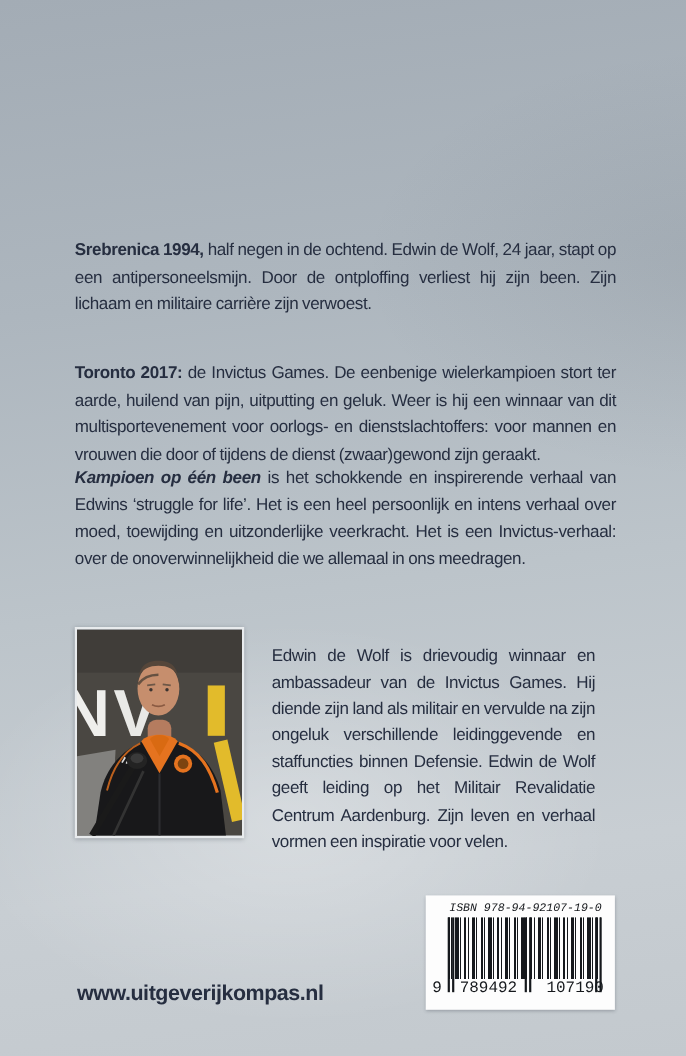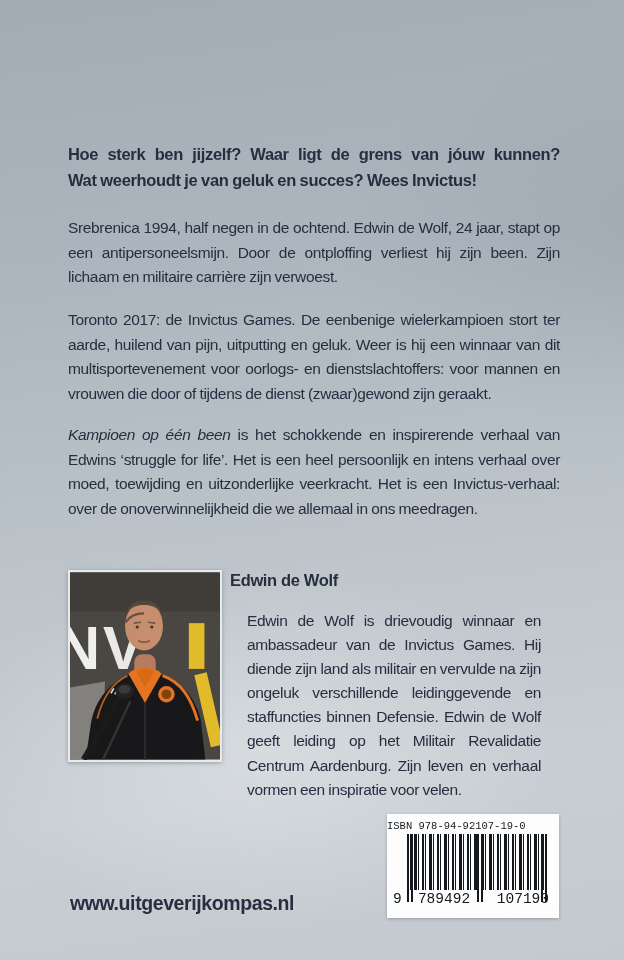--- a/index.html
+++ b/index.html
@@ -9,59 +9,55 @@
     background:
       radial-gradient(ellipse 420px 260px at 42% 78%, rgba(255,255,255,.30), rgba(255,255,255,0) 70%),
       radial-gradient(ellipse 500px 300px at 105% 25%, rgba(60,70,82,.10), rgba(60,70,82,0) 65%),
       linear-gradient(173deg,#a3acb5 0%,#adb6be 28%,#bcc4ca 55%,#c8ced3 80%,#c3c9ce 100%);
   }
   .txt{position:absolute;left:68px;width:492px;color:#262e40;
        font-size:15.5px;line-height:24.6px;letter-spacing:-0.35px;word-spacing:-0.5px;
        text-align:justify;margin:0;}
   .intro{font-weight:bold;font-size:16.5px;line-height:26px;}
   .intro .l1{text-align:justify;text-align-last:justify;}
-  .lead{font-weight:normal;}
+  .lead{font-weight:bold;}
   .lead.it{font-style:italic;}
   .bio-col{position:absolute;left:230px;top:568px;width:328px;color:#262e40;}
   .bio-col h3{margin:0 0 4px 0;font-size:16.5px;line-height:24px;letter-spacing:-0.35px;}
   .bio-col p{margin:17px;font-size:15.5px;line-height:24.1px;letter-spacing:-0.35px;word-spacing:-0.5px;text-align:justify;}
   .photo{position:absolute;left:68px;top:570px;width:154px;height:192px;
          border:2px solid #e8ebed;box-sizing:border-box;box-shadow:0 1px 4px rgba(40,48,58,.35);}
   .photo svg{display:block;width:100%;height:100%;}
   .url{position:absolute;left:70px;top:892px;margin:0;font-size:19.5px;font-weight:bold;
        letter-spacing:-0.4px;color:#262e40;}
   .barcode{position:absolute;left:387px;top:814px;width:172px;height:104px;background:#fdfdfd;
            box-shadow:0 1px 3px rgba(40,48,58,.3);box-sizing:border-box;}
-  .isbn{margin:6px 12px 0 0;text-align:left;font-family:"Liberation Mono",monospace;
-        font-size:10.5px;letter-spacing:0;color:#15181c;white-space:nowrap;}
+  .isbn{margin:6px 12px 0 0;text-align:right;font-family:"Liberation Mono",monospace;
+        font-size:10.5px;letter-spacing:0;color:#15181c;white-space:nowrap;font-style:italic;}
   .bars-wrap{position:relative;height:56px;margin:2px 12px 0 20px;}
   .bars{position:absolute;inset:0;
         background:repeating-linear-gradient(90deg,
           #15181c 0 2px,#fdfdfd 2px 3px,#15181c 3px 4px,#fdfdfd 4px 7px,
           #15181c 7px 10px,#fdfdfd 10px 11px,#15181c 11px 12px,#fdfdfd 12px 15px);}
   .guard{position:absolute;top:0;width:2px;height:68px;background:#15181c;}
   .g1{left:0;} .g2{left:4px;} .g3{left:50%;} .g4{left:calc(50% + 4px);} .g5{right:4px;} .g6{right:0;}
   .digits{display:flex;align-items:baseline;margin:1px 10px 0 6px;
           font-family:"Liberation Mono",monospace;font-size:14.5px;color:#15181c;}
   .digits span{display:block;}
   .d-left{width:16px;} .d-mid{flex:1;text-align:center;} .d-right{flex:1;text-align:right;}
 </style>
 </head>
 <body>
 
 <div class="page">
 
-  <div class="txt intro" style="top:141px">
-    <div class="l1">Hoe sterk ben jijzelf? Waar ligt de grens van jóuw kunnen?</div>
-    <div class="l2">Wat weerhoudt je van geluk en succes? Wees Invictus!</div>
-  </div>
 
   <p class="txt" style="top:216px"><b class="lead">Srebrenica 1994,</b><span> half negen in de ochtend. Edwin de Wolf, 24 jaar, stapt op een antipersoneelsmijn. Door de ontploffing verliest hij zijn been. Zijn lichaam en militaire carrière zijn verwoest.</span></p>
 
-  <p class="txt" style="top:308px"><b class="lead">Toronto 2017:</b><span> de Invictus Games. De eenbenige wielerkampioen stort ter aarde, huilend van pijn, uitputting en geluk. Weer is hij een winnaar van dit multisportevenement voor oorlogs- en dienstslachtoffers: voor mannen en vrouwen die door of tijdens de dienst (zwaar)gewond zijn geraakt.</span></p>
+  <p class="txt" style="top:328px"><b class="lead">Toronto 2017:</b><span> de Invictus Games. De eenbenige wielerkampioen stort ter aarde, huilend van pijn, uitputting en geluk. Weer is hij een winnaar van dit multisportevenement voor oorlogs- en dienstslachtoffers: voor mannen en vrouwen die door of tijdens de dienst (zwaar)gewond zijn geraakt.</span></p>
 
   <p class="txt" style="top:423px"><b class="lead it">Kampioen op één been</b><span> is het schokkende en inspirerende verhaal van Edwins ‘struggle for life’. Het is een heel persoonlijk en intens verhaal over moed, toewijding en uitzonderlijke veerkracht. Het is een Invictus-verhaal: over de onoverwinnelijkheid die we allemaal in ons meedragen.</span></p>
 
   <div class="photo">
     <svg viewBox="0 0 154 192">
 
       <rect x="0" y="0" width="154" height="192" fill="#4a4742"></rect>
       <rect x="0" y="0" width="154" height="40" fill="#403d39"></rect>
       <polygon points="0,118 36,112 32,192 0,192" fill="#82817e"></polygon>
 
@@ -96,21 +92,20 @@
       </g>
 
       <path d="M52,128 L14,192" stroke="#1a1a1a" stroke-width="6"></path>
       <path d="M62,132 L34,192" stroke="#333333" stroke-width="2.5"></path>
       <ellipse cx="56" cy="122" rx="9.5" ry="8" fill="#232323"></ellipse>
       <ellipse cx="56" cy="120" rx="6" ry="4.5" fill="#3a3a3a"></ellipse>
     </svg>
   </div>
 
   <div class="bio-col">
-    <h3>Edwin de Wolf</h3>
     <p>Edwin de Wolf is drievoudig winnaar en ambassadeur van de Invictus Games. Hij diende zijn land als militair en vervulde na zijn ongeluk verschillende leidinggevende en staffuncties binnen Defensie. Edwin de Wolf geeft leiding op het Militair Revalidatie Centrum Aardenburg. Zijn leven en verhaal vormen een inspiratie voor velen.</p>
   </div>
 
   <div class="barcode">
     <p class="isbn">ISBN 978-94-92107-19-0</p>
     <div class="bars-wrap">
       <div class="bars"></div>
       <div class="guard g1"></div>
       <div class="guard g2"></div>
       <div class="guard g3"></div>

